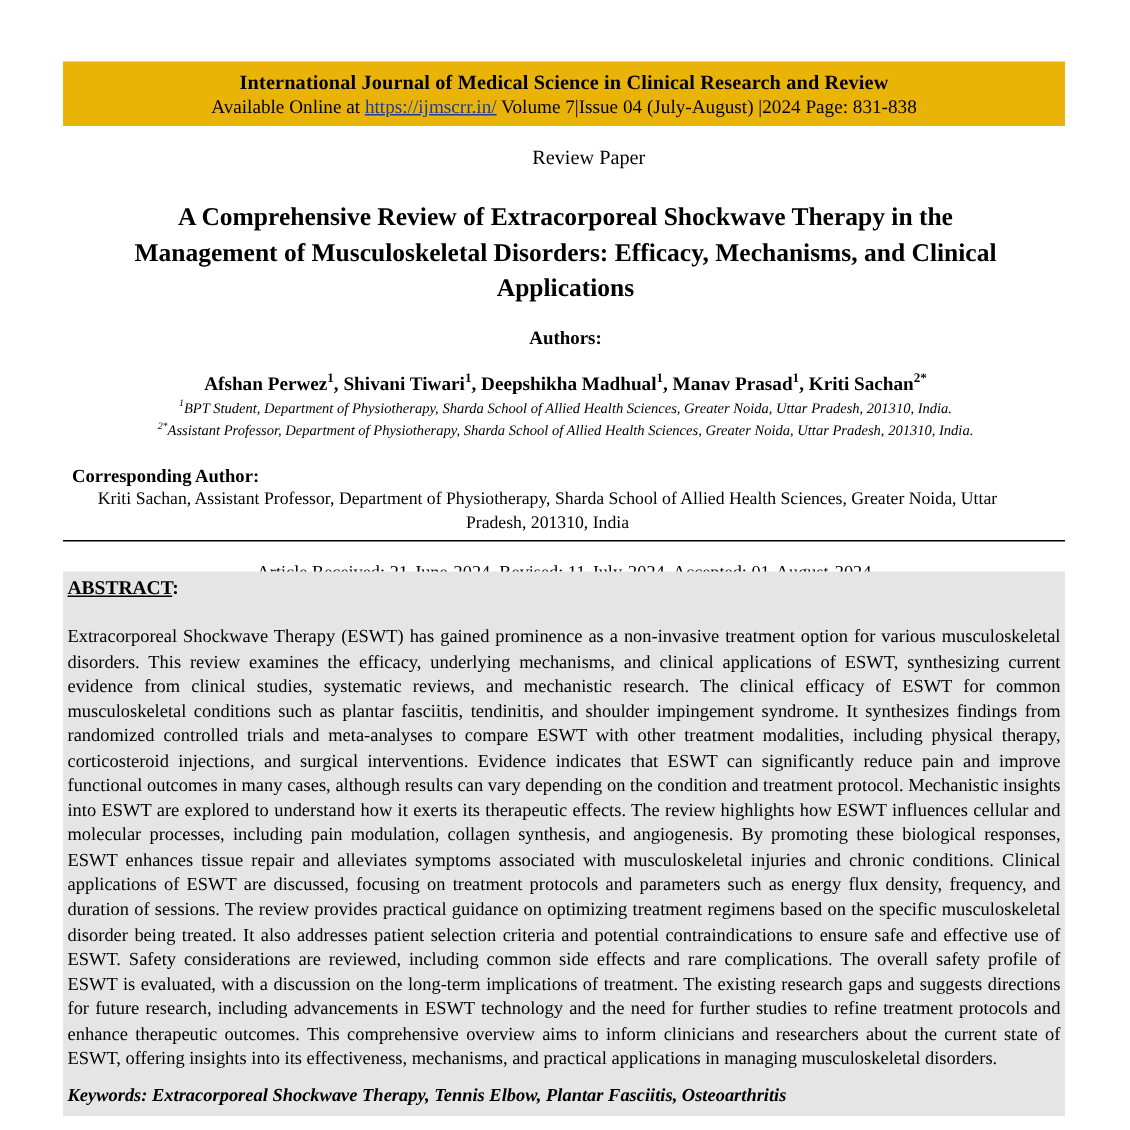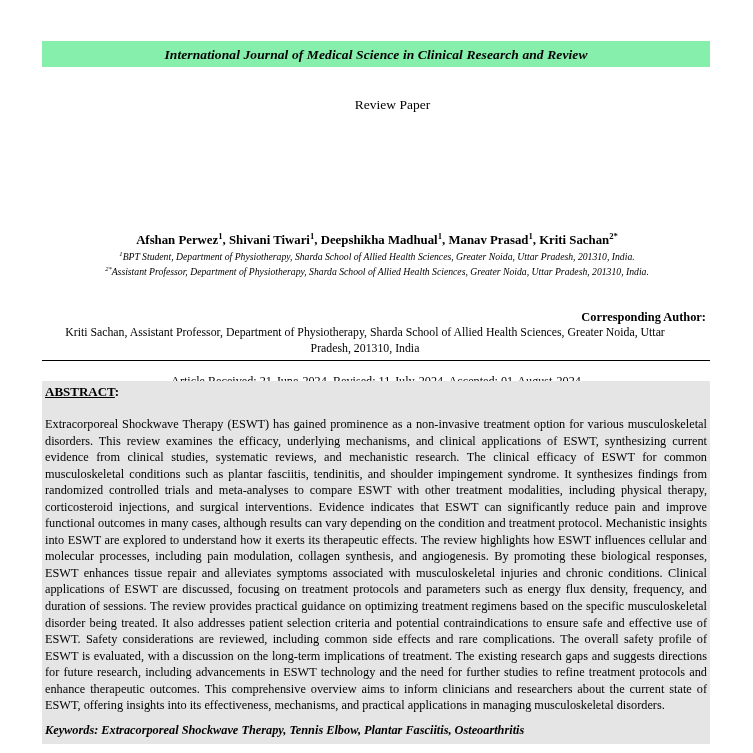--- a/index.html
+++ b/index.html
@@ -21,24 +21,23 @@
     height: 753px;
     background: #ffffff;
   }
 
   
   .journal-band {
     position: absolute;
     left: 42px;
     top: 41px;
     width: 668px;
-    background: #86efac;
+    background: #eab308;
     padding: 5px 0 4px 0;
     text-align: center;
-    font-style: italic;
   }
   .journal-title {
     font-size: 13.5px;
     font-weight: bold;
     line-height: 17px;
     letter-spacing: 0.1px;
   }
   .journal-issn {
     font-size: 12.8px;
     line-height: 17px;
@@ -104,21 +103,21 @@
     font-style: italic;
     line-height: 12.6px;
     margin-top: 2px;
   }
 
   .corresp-label {
     position: absolute;
     left: 48px;
     top: 309px;
     width: 658px;
-    text-align: right;
+    text-align: left;
     font-size: 12.4px;
     font-weight: bold;
     line-height: 16px;
   }
   .corresp-body {
     position: absolute;
     left: 58px;
     top: 325px;
     width: 614px;
     text-align: center;
@@ -173,26 +172,31 @@
     margin-top: 8px;
   }
 </style>
 </head>
 <body>
 
 <div class="page">
 
   <div class="journal-band">
     <div class="journal-title">International Journal of Medical Science in Clinical Research and Review</div>
+    <div class="journal-avail">
+      <span>Available Online at </span><a class="journal-link" href="#">https://ijmscrr.in/</a><span> Volume 7|Issue 04 (July-August) |2024 Page: 831-838</span>
+    </div>
   </div>
 
   <div class="paper-type">Review Paper</div>
 
+  <div class="paper-title">A Comprehensive Review of Extracorporeal Shockwave Therapy in the Management of Musculoskeletal Disorders: Efficacy, Mechanisms, and Clinical Applications</div>
 
   <div class="authors-block">
+    <div class="authors-label">Authors:</div>
     <div class="authors-names">Afshan Perwez<sup>1</sup>, Shivani Tiwari<sup>1</sup>, Deepshikha Madhual<sup>1</sup>, Manav Prasad<sup>1</sup>, Kriti Sachan<sup>2*</sup></div>
     <div class="affil"><sup>1</sup>BPT Student, Department of Physiotherapy, Sharda School of Allied Health Sciences, Greater Noida, Uttar Pradesh, 201310, India.</div>
     <div class="affil"><sup>2*</sup>Assistant Professor, Department of Physiotherapy, Sharda School of Allied Health Sciences, Greater Noida, Uttar Pradesh, 201310, India.</div>
   </div>
 
   <div class="corresp-label">Corresponding Author:</div>
   <div class="corresp-body">Kriti Sachan, Assistant Professor, Department of Physiotherapy, Sharda School of Allied Health Sciences, Greater Noida, Uttar Pradesh, 201310, India</div>
 
   <div class="article-dates">Article Received: 21-June-2024, Revised: 11-July-2024, Accepted: 01-August-2024</div>
 

